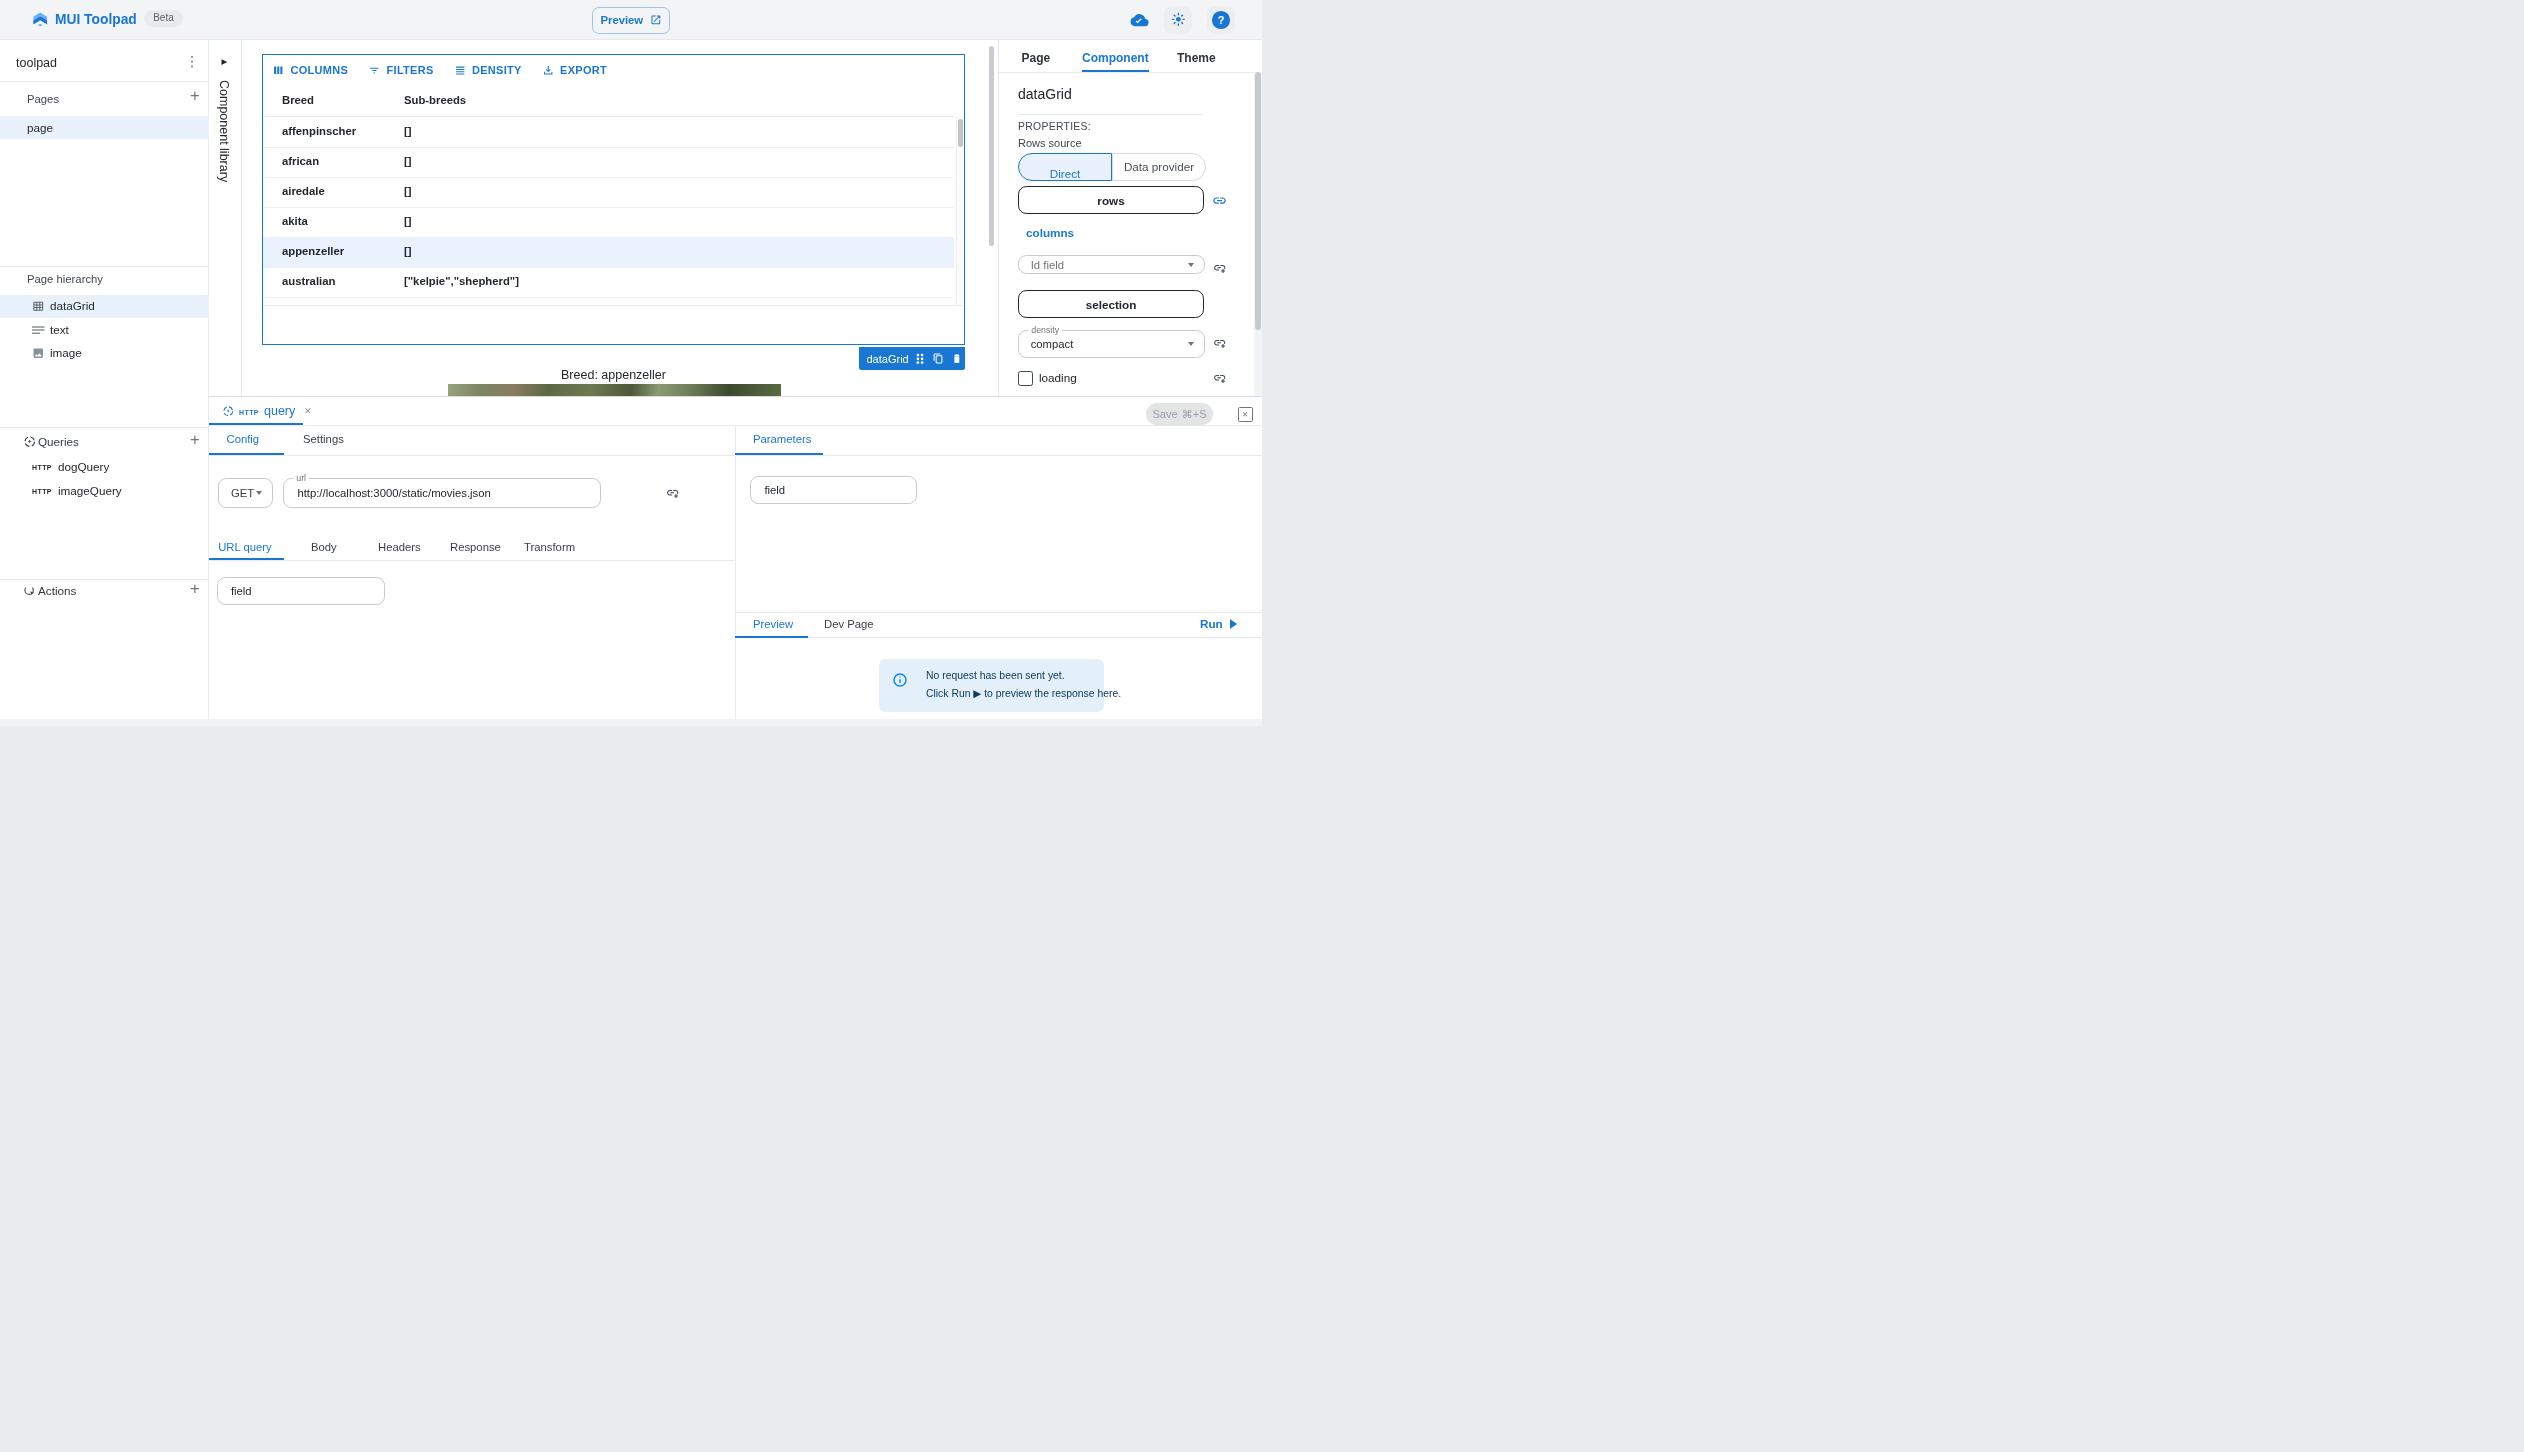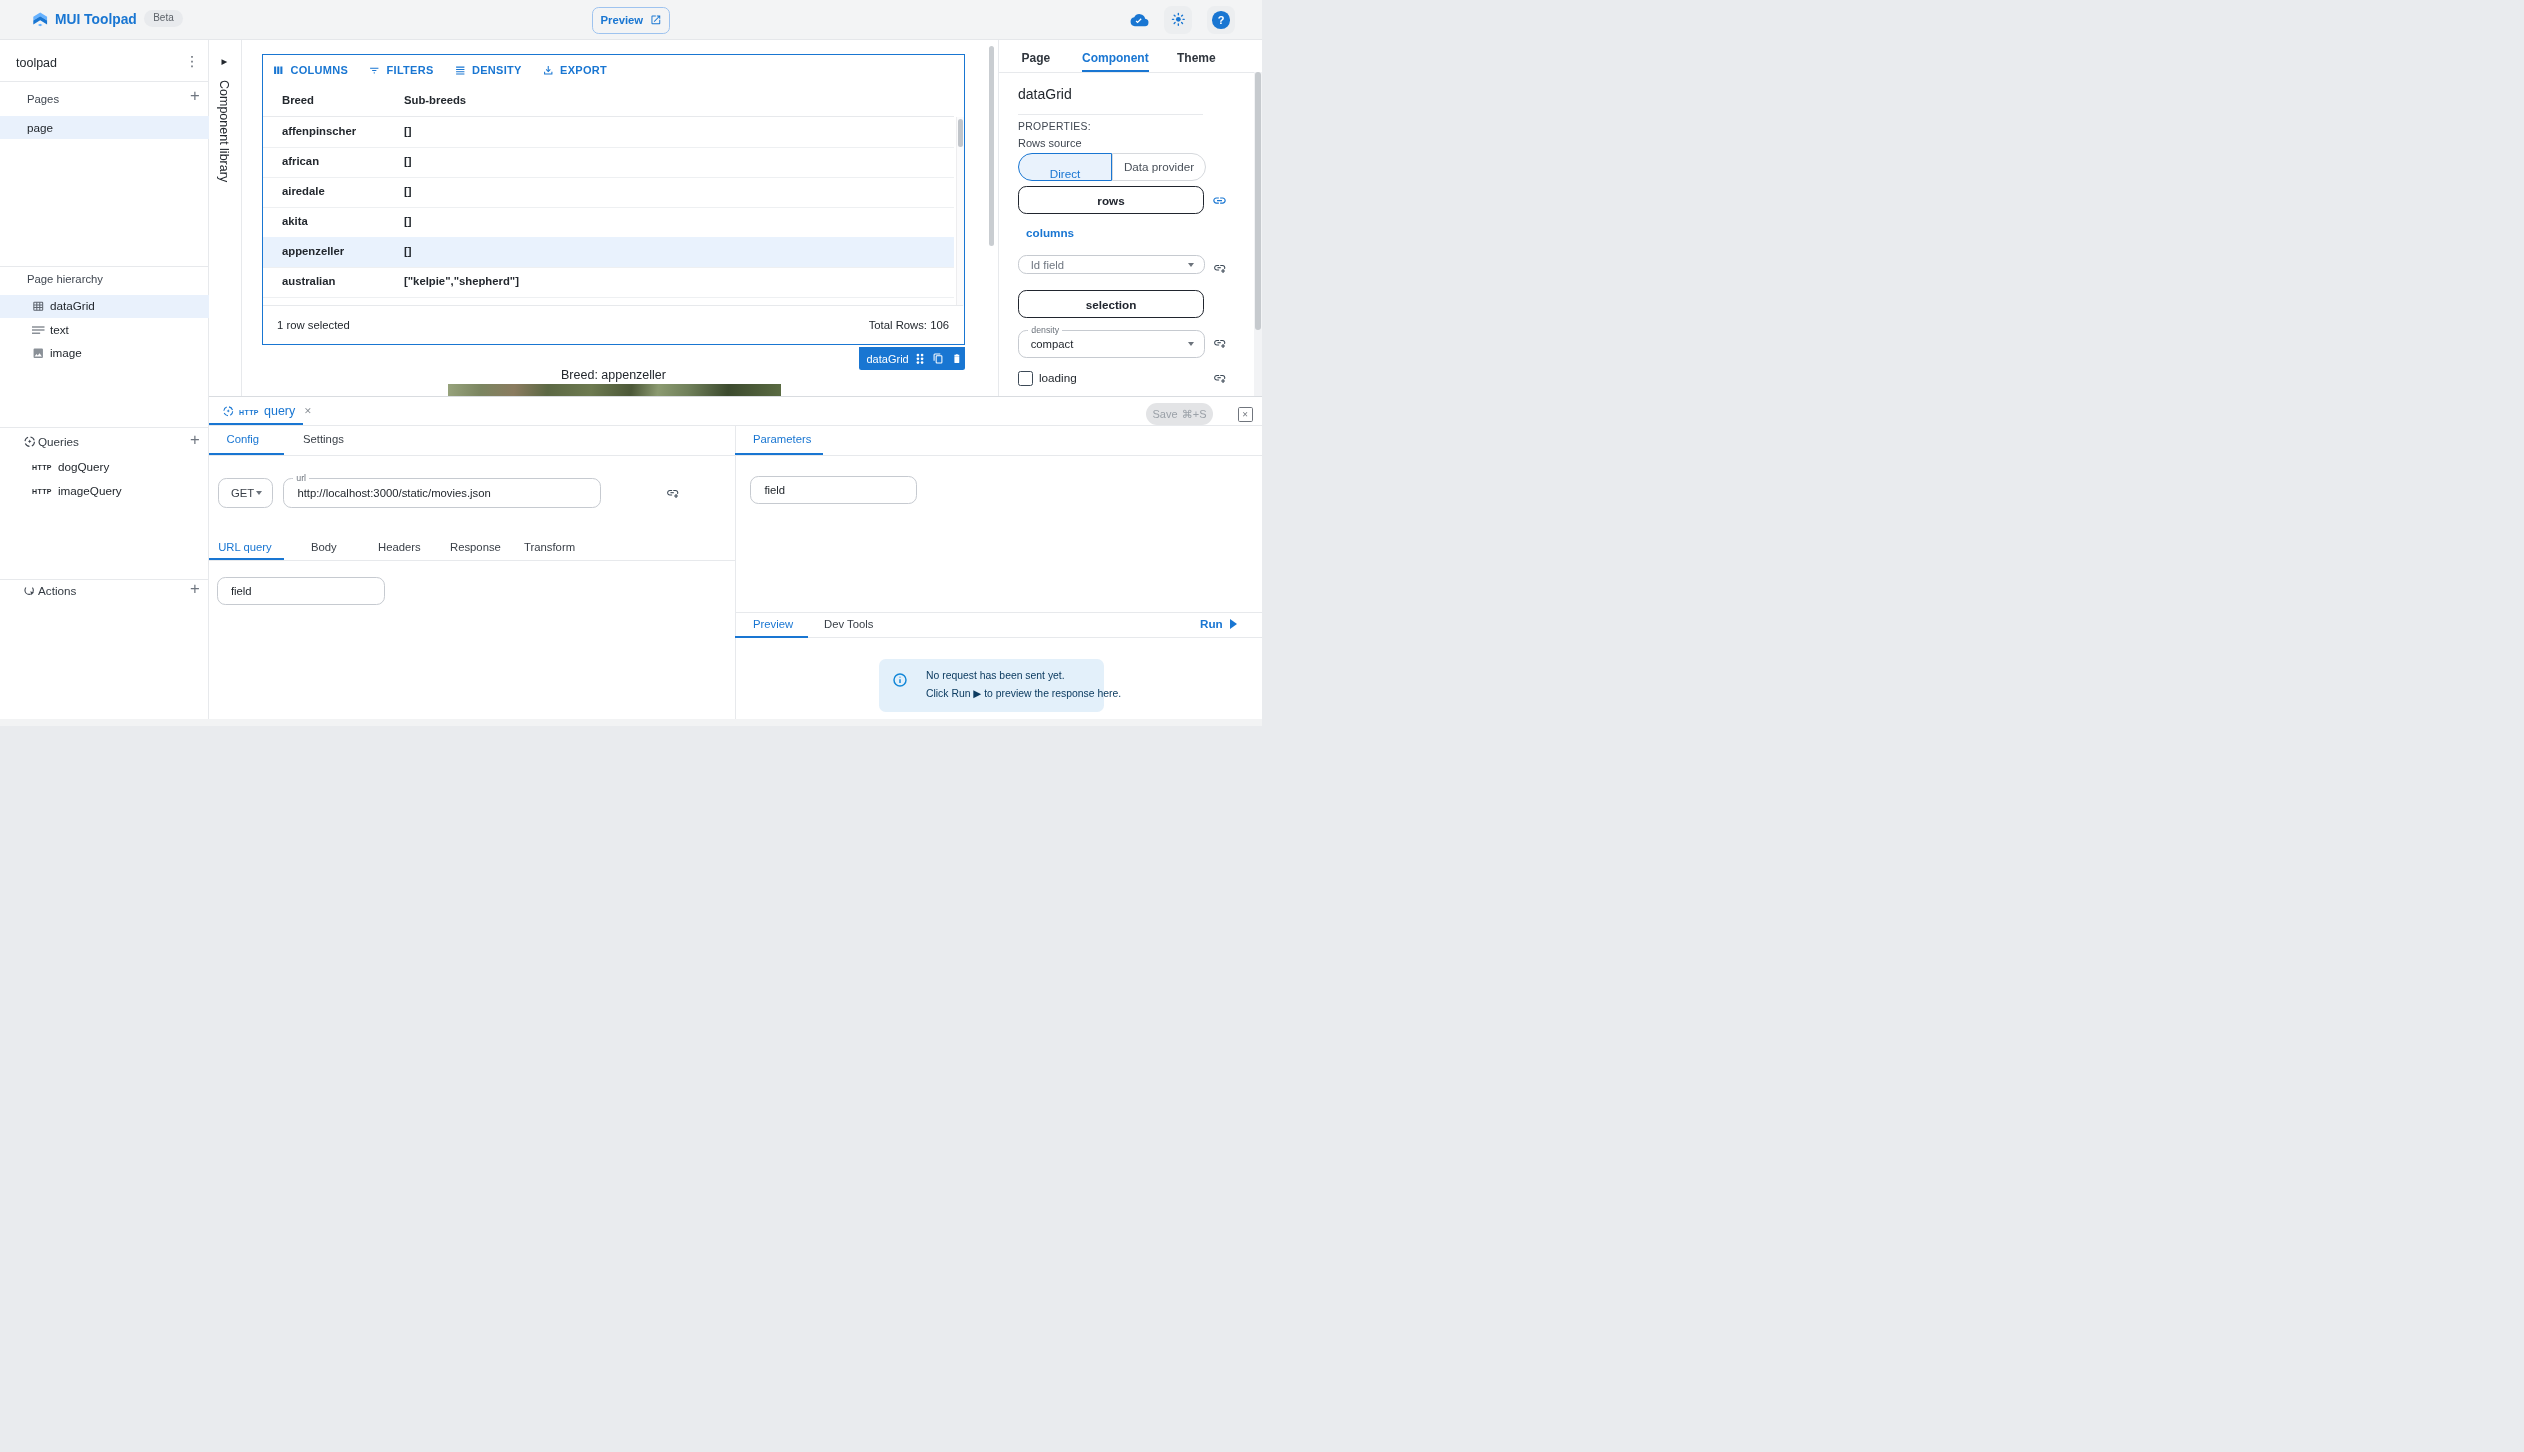--- a/index.html
+++ b/index.html
@@ -110,24 +110,20 @@
     <div class="dgrow" style="top:212px;">
       <span class="dgcell-b">australian</span>
       <span class="dgcell-s">["kelpie","shepherd"]</span>
     </div>
 
     <div style="position:absolute;right:0;top:62px;width:8.3px;height:189px;background:#fbfbfc;border-left:0.8px solid #ededef;box-sizing:border-box;">
       <div style="position:absolute;left:0.8px;top:1.7px;width:5px;height:28px;background:#c1c5ca;border-radius:2.5px;"></div>
     </div>
 
     <div class="dh" style="left:0;top:250px;width:700px;"></div>
-    <div style="position:absolute;left:0;top:251px;width:700px;height:37px;display:flex;align-items:center;justify-content:space-between;padding:0 14px;box-sizing:border-box;">
-      <span style="font-size:11.3px;color:#23282e;">1 row selected</span>
-      <span style="font-size:11.3px;color:#23282e;">Total Rows: 106</span>
-    </div>
   </div>
 
   <div style="position:absolute;left:859px;top:347px;width:106px;height:23.4px;background:#1976d2;border-radius:0 0 2.5px 2.5px;display:flex;align-items:center;padding:0 7.5px;box-sizing:border-box;gap:6.7px;z-index:2;">
     <span style="color:#fff;font-size:11px;">dataGrid</span>
     <span class="icon" style="position:static;cursor:grab;">
       <svg width="10" height="11.7" viewBox="0 0 12 14" fill="#fff">
           <circle cx="3.5" cy="2.5" r="1.6"></circle>
           <circle cx="8.5" cy="2.5" r="1.6"></circle>
           <circle cx="3.5" cy="7" r="1.6"></circle>
           <circle cx="8.5" cy="7" r="1.6"></circle>
@@ -359,21 +355,21 @@
 
     <div class="dv" style="left:526px;top:27.6px;height:296px;cursor:col-resize;"></div>
 
     <span class="tab active" style="left:544px;top:36px;">Parameters</span>
     <div class="ul" style="left:526px;top:56px;width:88px;"></div>
 
     <input class="inp" readonly="" style="left: 541px; top: 79px; width: 167px; height: 28px; padding-left: 13.4px;" value="field">
 
     <div class="dh" style="left:526px;top:215px;width:528px;"></div>
     <span class="tab active" style="left:544px;top:221px;">Preview</span>
-    <span class="tab" style="left:615px;top:221px;">Dev Tools</span>
+    <span class="tab" style="left:615px;top:221px;">Dev Page</span>
     <div class="ul" style="left:526px;top:239px;width:73px;"></div>
     <div class="dh" style="left:526px;top:240px;width:528px;"></div>
 
     <div style="position:absolute;left:991px;top:220px;display:flex;align-items:center;gap:7.5px;cursor:pointer;">
       <span style="font-size:11.7px;font-weight:bold;color:#1976d2;">Run</span>
       <span style="width:0;height:0;border-top:5px solid transparent;border-bottom:5px solid transparent;border-left:7.5px solid #1976d2;"></span>
     </div>
 
     <div style="position:absolute;left:670px;top:262px;width:225px;height:53px;background:#e3f0fa;border-radius:6.7px;">
       <span class="icon" style="left:13.4px;top:12.5px;">

